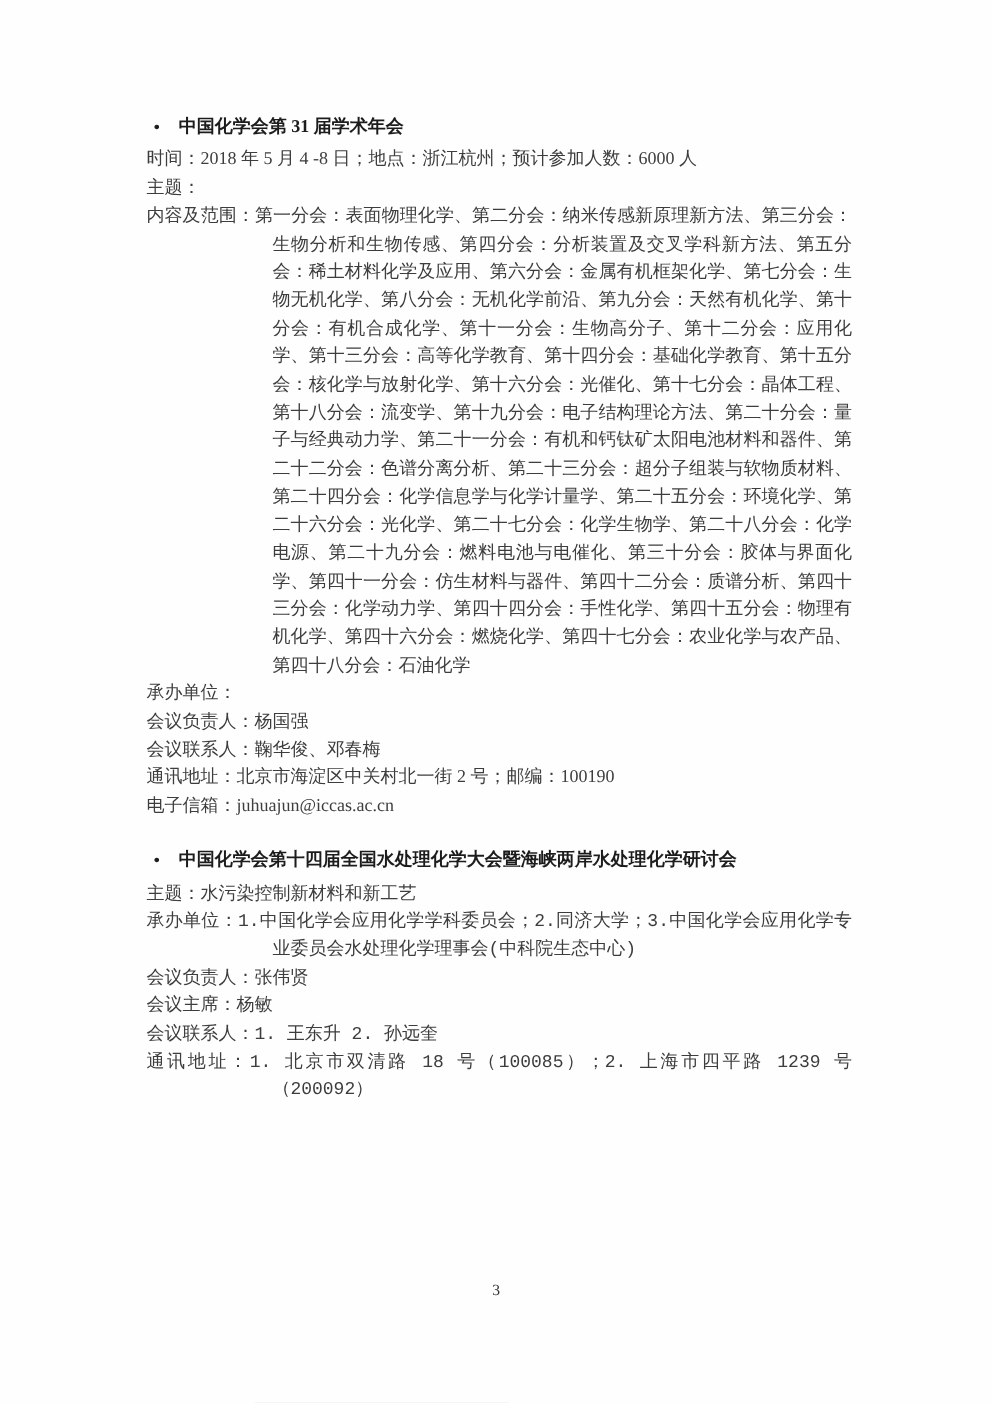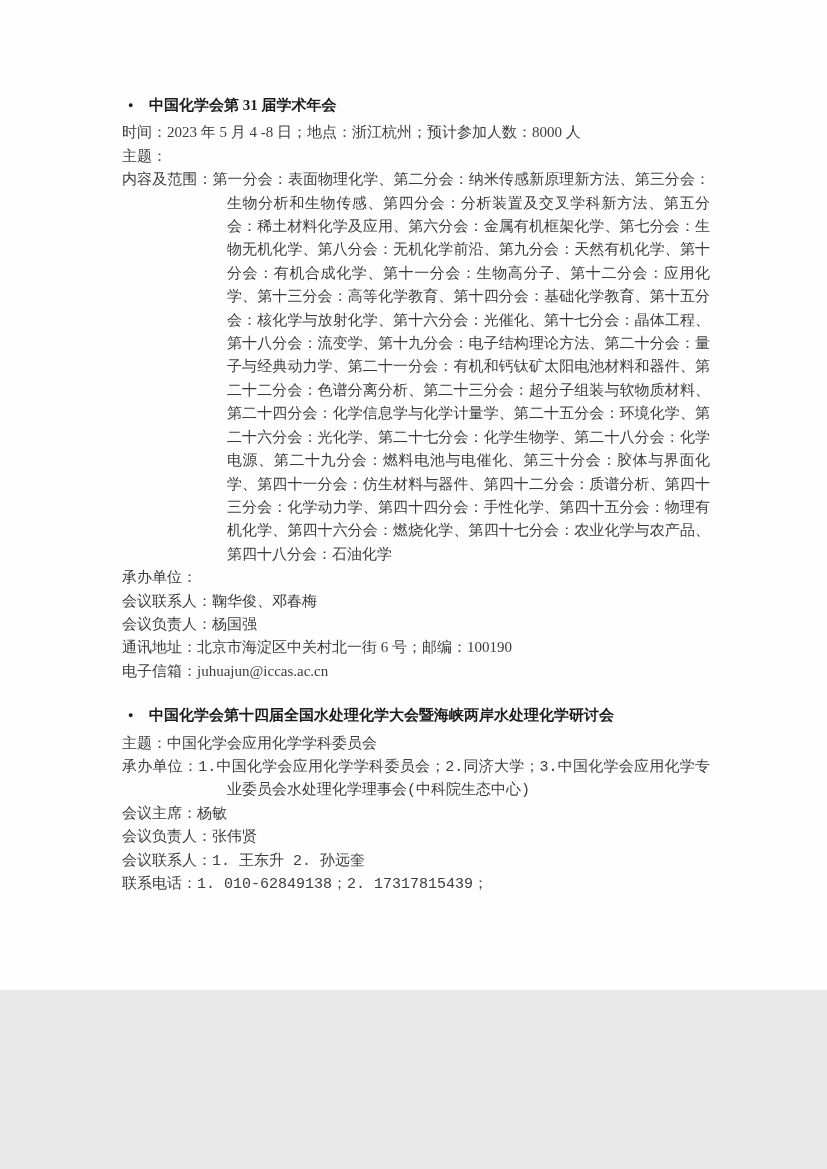--- a/index.html
+++ b/index.html
@@ -1,21 +1,21 @@
 <!DOCTYPE html>
 <html><head>
 <meta charset="utf-8">
 <style>
   * { margin: 0; padding: 0; box-sizing: border-box; }
   html, body { background: #e8e8e8; }
   body { font-family: "Liberation Serif", "DejaVu Serif", serif; }
   .page {
     position: relative;
     width: 827px;
-    height: 990px;
+    height: 1169px;
     background: #fefefe;
     margin: 0 auto;
     overflow: hidden;
     color: #3d3d3d;
     font-size: 15px;
     line-height: 23.4px;
   }
   .content {
     position: absolute;
     left: 122px;
@@ -56,36 +56,36 @@
   }
 </style>
 </head>
 <body>
 
 <div class="page">
   <div class="content">
 
     <div class="section">
       <div class="sec-title"><span class="bullet">●</span><span class="title-text">中国化学会第 31 届学术年会</span></div>
-      <div class="row"><span class="label">时间：</span><span class="value">2023 年 5 月 4 -8 日；地点：浙江杭州；预计参加人数：8000 人</span></div>
+      <div class="row"><span class="label">时间：</span><span class="value">2018 年 5 月 4 -8 日；地点：浙江杭州；预计参加人数：6000 人</span></div>
       <div class="row"><span class="label">主题：</span><span class="value"></span></div>
       <div class="row"><span class="label">内容及范围：</span><span class="value">第一分会：表面物理化学、第二分会：纳米传感新原理新方法、第三分会：生物分析和生物传感、第四分会：分析装置及交叉学科新方法、第五分会：稀土材料化学及应用、第六分会：金属有机框架化学、第七分会：生物无机化学、第八分会：无机化学前沿、第九分会：天然有机化学、第十分会：有机合成化学、第十一分会：生物高分子、第十二分会：应用化学、第十三分会：高等化学教育、第十四分会：基础化学教育、第十五分会：核化学与放射化学、第十六分会：光催化、第十七分会：晶体工程、第十八分会：流变学、第十九分会：电子结构理论方法、第二十分会：量子与经典动力学、第二十一分会：有机和钙钛矿太阳电池材料和器件、第二十二分会：色谱分离分析、第二十三分会：超分子组装与软物质材料、第二十四分会：化学信息学与化学计量学、第二十五分会：环境化学、第二十六分会：光化学、第二十七分会：化学生物学、第二十八分会：化学电源、第二十九分会：燃料电池与电催化、第三十分会：胶体与界面化学、第四十一分会：仿生材料与器件、第四十二分会：质谱分析、第四十三分会：化学动力学、第四十四分会：手性化学、第四十五分会：物理有机化学、第四十六分会：燃烧化学、第四十七分会：农业化学与农产品、第四十八分会：石油化学</span></div>
       <div class="row"><span class="label">承办单位：</span><span class="value"></span></div>
+      <div class="row"><span class="label">会议负责人：</span><span class="value">杨国强</span></div>
       <div class="row"><span class="label">会议联系人：</span><span class="value">鞠华俊、邓春梅</span></div>
-      <div class="row"><span class="label">会议负责人：</span><span class="value">杨国强</span></div>
-      <div class="row"><span class="label">通讯地址：</span><span class="value">北京市海淀区中关村北一街 6 号；邮编：100190</span></div>
+      <div class="row"><span class="label">通讯地址：</span><span class="value">北京市海淀区中关村北一街 2 号；邮编：100190</span></div>
       <div class="row"><span class="label">电子信箱：</span><span class="value">juhuajun@iccas.ac.cn</span></div>
     </div>
 
     <div class="section">
       <div class="sec-title"><span class="bullet">●</span><span class="title-text">中国化学会第十四届全国水处理化学大会暨海峡两岸水处理化学研讨会</span></div>
-      <div class="row"><span class="label">主题：</span><span class="value">中国化学会应用化学学科委员会</span></div>
+      <div class="row"><span class="label">主题：</span><span class="value">水污染控制新材料和新工艺</span></div>
       <div class="row"><span class="label">承办单位：</span><span class="value">1.中国化学会应用化学学科委员会；2.同济大学；3.中国化学会应用化学专业委员会水处理化学理事会(中科院生态中心)</span></div>
+      <div class="row"><span class="label">会议负责人：</span><span class="value">张伟贤</span></div>
       <div class="row"><span class="label">会议主席：</span><span class="value">杨敏</span></div>
-      <div class="row"><span class="label">会议负责人：</span><span class="value">张伟贤</span></div>
       <div class="row"><span class="label">会议联系人：</span><span class="value">1. 王东升 2. 孙远奎</span></div>
-      <div class="row"><span class="label">联系电话：</span><span class="value">1. 010-62849138；2. 17317815439；</span></div>
+      <div class="row"><span class="label">通讯地址：</span><span class="value">1. 北京市双清路 18 号（100085）；2. 上海市四平路 1239 号（200092）</span></div>
     </div>
 
   </div>
 
   <div class="page-number">3</div>
 </div>
 
 </body></html>

